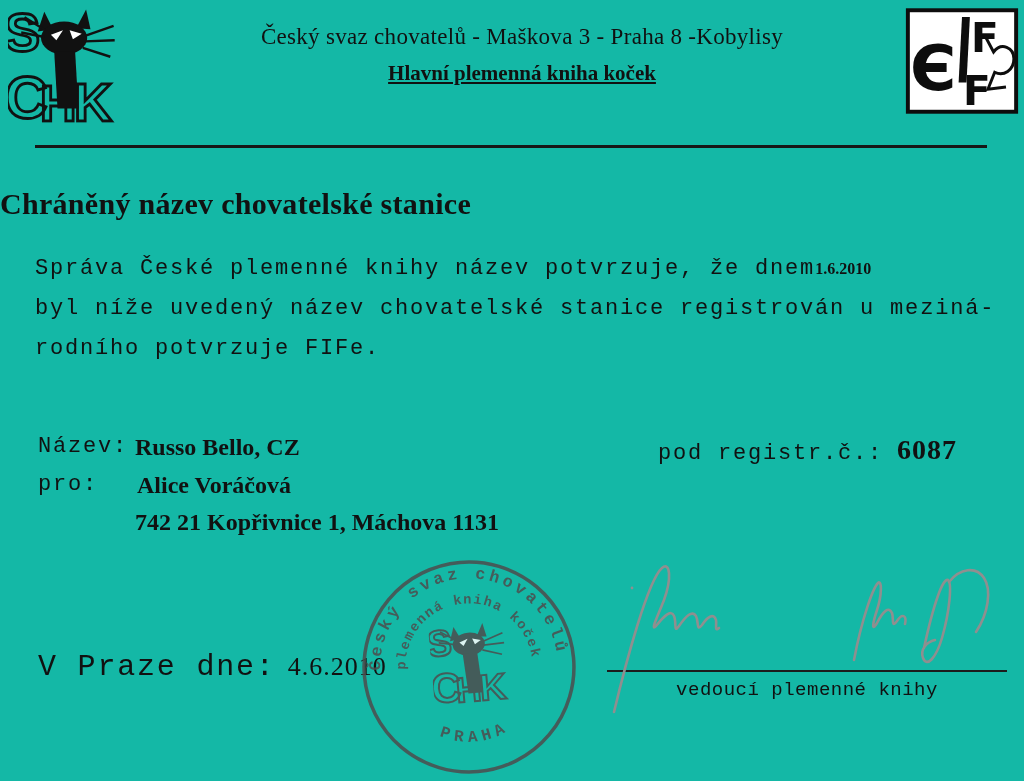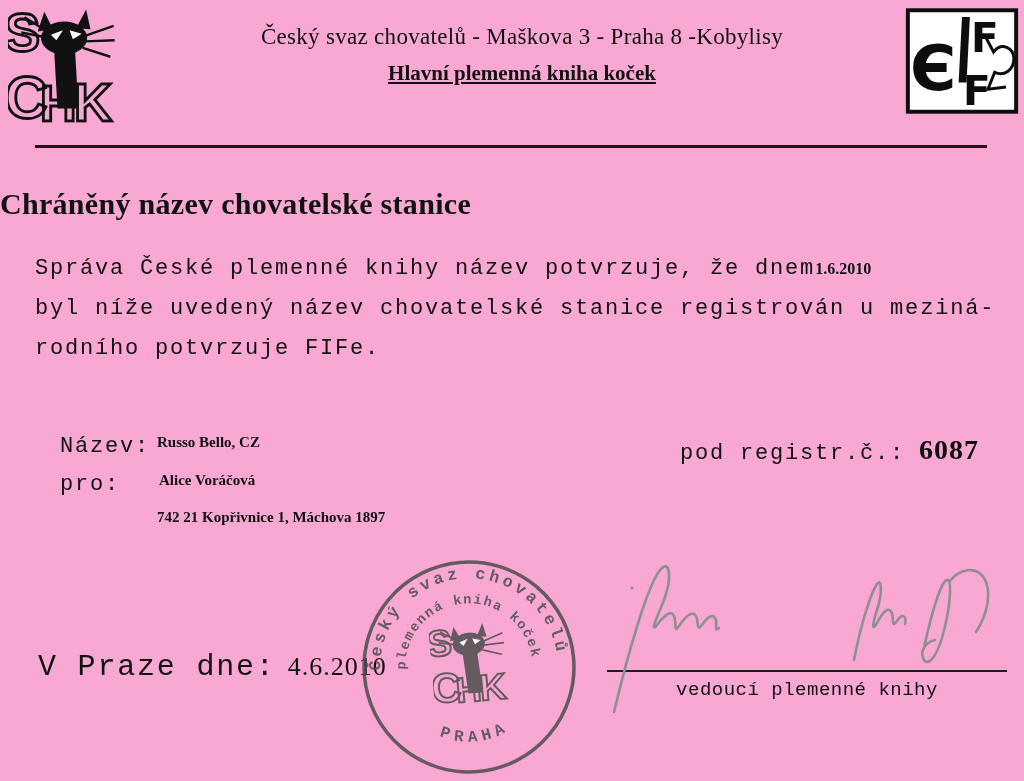--- a/index.html
+++ b/index.html
@@ -1,19 +1,19 @@
 <!DOCTYPE html>
 <html><head>
 <meta charset="utf-8">
 <style>
   html,body{margin:0;padding:0;background:#e8e8e8;}
   .page{
     position:relative;
     width:1024px;height:781px;
-    background:#f9a8d4;
+    background:#14b8a6;
     overflow:hidden;
     font-family:"Liberation Serif", serif;
     color:#111;
   }
   .mono{font-family:"Liberation Mono", monospace;}
   .serif{font-family:"Liberation Serif", serif;}
 
   
   .schk-logo{position:absolute;left:8px;top:6px;width:110px;height:118px;color:#111;}
   .fife-logo{position:absolute;left:903px;top:8px;width:118px;height:106px;}
@@ -24,26 +24,26 @@
   .rule{position:absolute;left:35px;top:145px;width:952px;height:3px;background:#171717;}
 
   .doc-title{position:absolute;left:0;right:0;top:187px;
     font-size:30px;font-weight:bold;letter-spacing:.3px;}
 
   
   .paragraph{position:absolute;left:35px;top:249px;font-size:22px;letter-spacing:1.8px;line-height:40px;white-space:nowrap;}
   .bold-date{font-family:"Liberation Serif", serif;font-weight:bold;font-size:16px;letter-spacing:0;}
 
   
-  .row{position:absolute;left:0;right:0;height:34px;margin-left:22px;}
+  .row{position:absolute;left:0;right:0;height:34px;}
   .row-name{top:434px;}
   .row-owner{top:472px;}
   .row-address{top:509px;}
   .flabel{position:absolute;font-size:22px;letter-spacing:1.8px;}
-  .fvalue{position:absolute;font-weight:bold;font-size:15px;}
+  .fvalue{position:absolute;font-weight:bold;font-size:24px;}
   .lab-name{left:38px;}
   .val-name{left:135px;}
   .reg-group{position:absolute;left:658px;white-space:nowrap;}
   .reg-label{font-size:22px;letter-spacing:1.8px;}
   .reg-number{font-family:"Liberation Serif", serif;font-weight:bold;font-size:28px;margin-left:10px;letter-spacing:1px;}
   .lab-owner{left:38px;}
   .val-owner{left:137px;}
   .val-address{left:135px;}
 
   
@@ -124,21 +124,21 @@
       <span class="reg-number">6087</span>
     </span>
   </div>
 
   <div class="row row-owner">
     <span class="flabel mono lab-owner">pro:</span>
     <span class="fvalue serif val-owner">Alice Voráčová</span>
   </div>
 
   <div class="row row-address">
-    <span class="fvalue serif val-address">742 21 Kopřivnice 1, Máchova 1897</span>
+    <span class="fvalue serif val-address">742 21 Kopřivnice 1, Máchova 1131</span>
   </div>
 
   <div class="place-date">
     <span class="place-label mono">V Praze dne:</span>
     <span class="issue-date">4.6.2010</span>
   </div>
 
   <svg class="stamp" viewBox="0 0 220 220" style="color:#4d4d4d">
     <g transform="rotate(-5 110 110)" fill="#4d4d4d">
       <circle cx="110" cy="110" r="104" fill="none" stroke="#4d4d4d" stroke-width="3.5"></circle>

